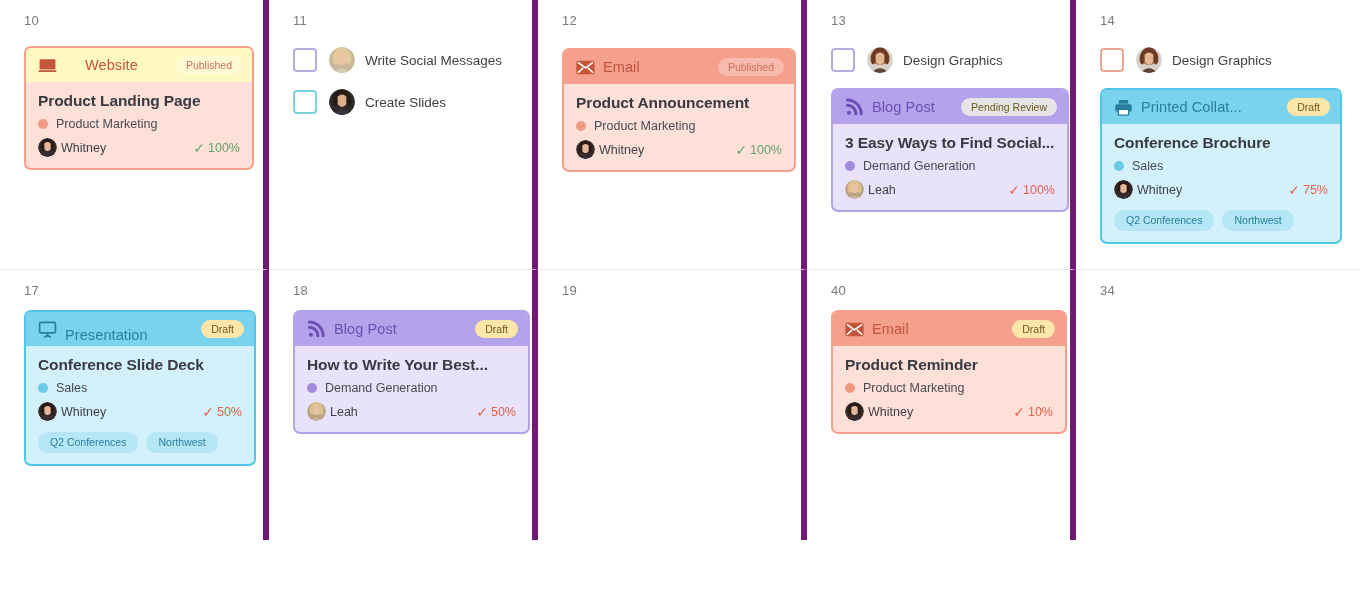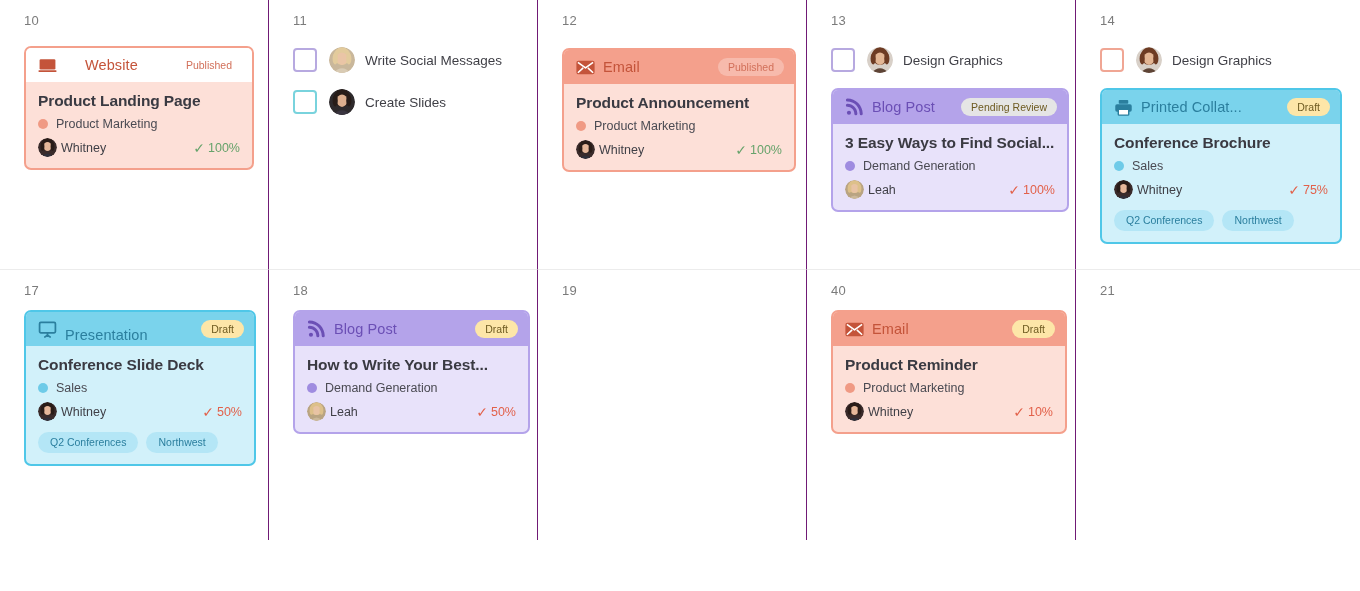--- a/index.html
+++ b/index.html
@@ -24,21 +24,21 @@
     width: 1360px;
     position: relative;
   }
   .week-row.row-1 { height: 270px; }
   .week-row.row-2 { height: 270px; }
 
   .day-cell {
     width: 269px;
     flex: 0 0 269px;
     height: 100%;
-    border-right: 1px solid #701a75;
+    border-right: 6px solid #701a75;
     border-bottom: 1px solid #ececec;
     position: relative;
     padding: 0;
   }
   .day-cell:last-child {
     border-right: none;
     flex: 0 0 284px;
     width: 284px;
   }
   .week-row.row-2 .day-cell { border-bottom: none; }
@@ -191,21 +191,21 @@
   }
 </style>
 </head>
 <body>
 
 <div id="calendar">
     <div class="week-row row-1">
       <div class="day-cell">
         <span class="day-number">10</span>
         <div class="card" style="top: 46px; width: 230px; background: rgb(253, 224, 216); border-color: rgb(244, 160, 140);">
-          <div class="card-header" style="background: #ffffff; gap: 28px;">
+          <div class="card-header" style="background: #fef9c3; gap: 28px;">
             <span class="card-icon">
               <svg width="19" height="19" viewBox="0 0 24 24" fill="#c4543a">
         <rect x="2" y="4" width="20" height="13" rx="1.6"></rect>
         <rect x="0.5" y="18" width="23" height="2.2" rx="1.1"></rect>
       </svg>
             </span>
             <span class="card-type" style="color: rgb(196, 84, 58);">Website</span>
             <span class="status-pill" style="background: rgba(255, 255, 255, 0.28); color: rgb(210, 112, 90);">Published</span>
           </div>
           <div class="card-body">
@@ -623,16 +623,16 @@
               <span>Whitney</span>
               <span class="progress" style="color: rgb(226, 97, 74);">
                 <span class="tick">✓</span>
                 <span>10%</span>
               </span>
             </div>
           </div>
         </div>
       </div>
       <div class="day-cell">
-        <span class="day-number">21</span>
+        <span class="day-number">34</span>
       </div>
     </div>
   </div>
 
 </body></html>

